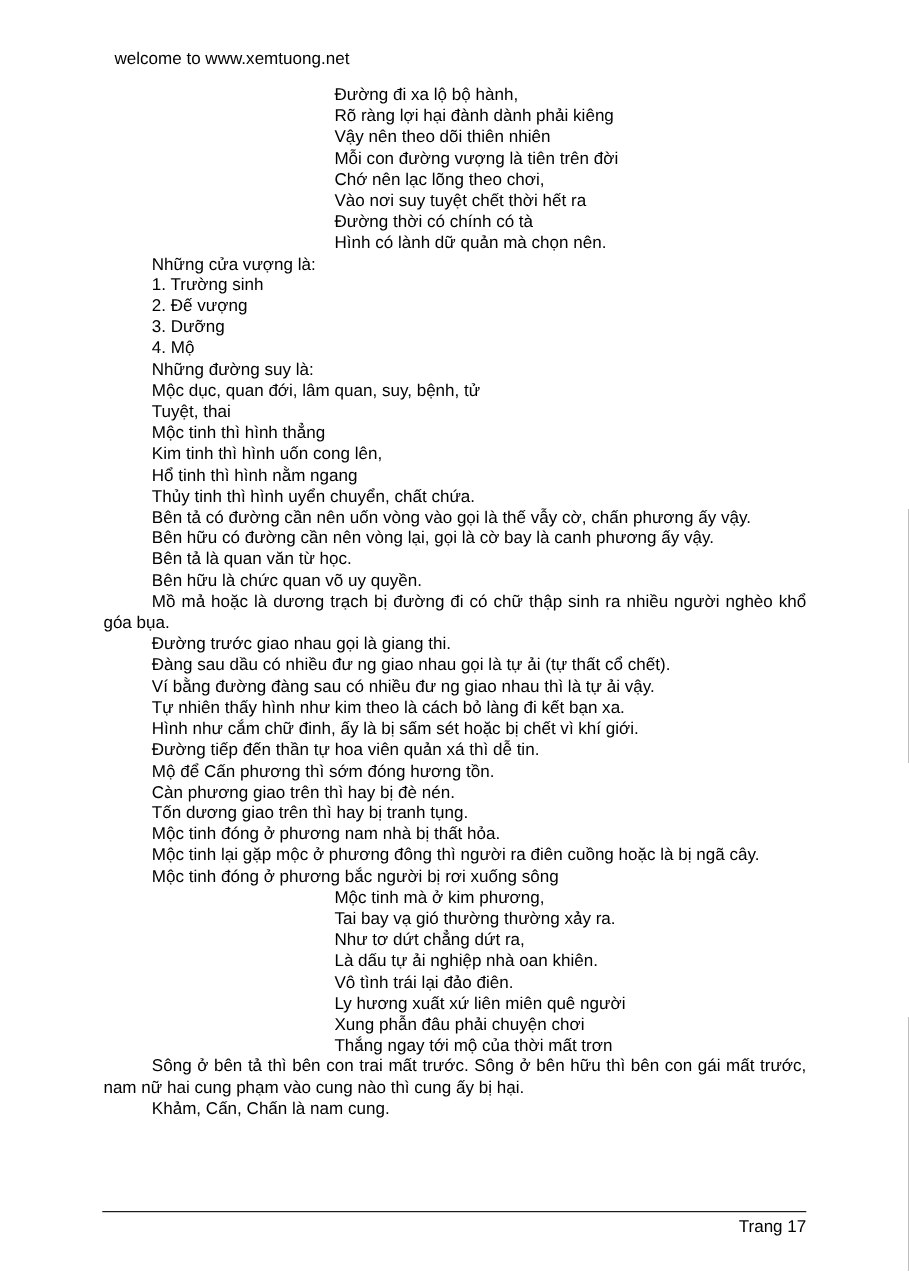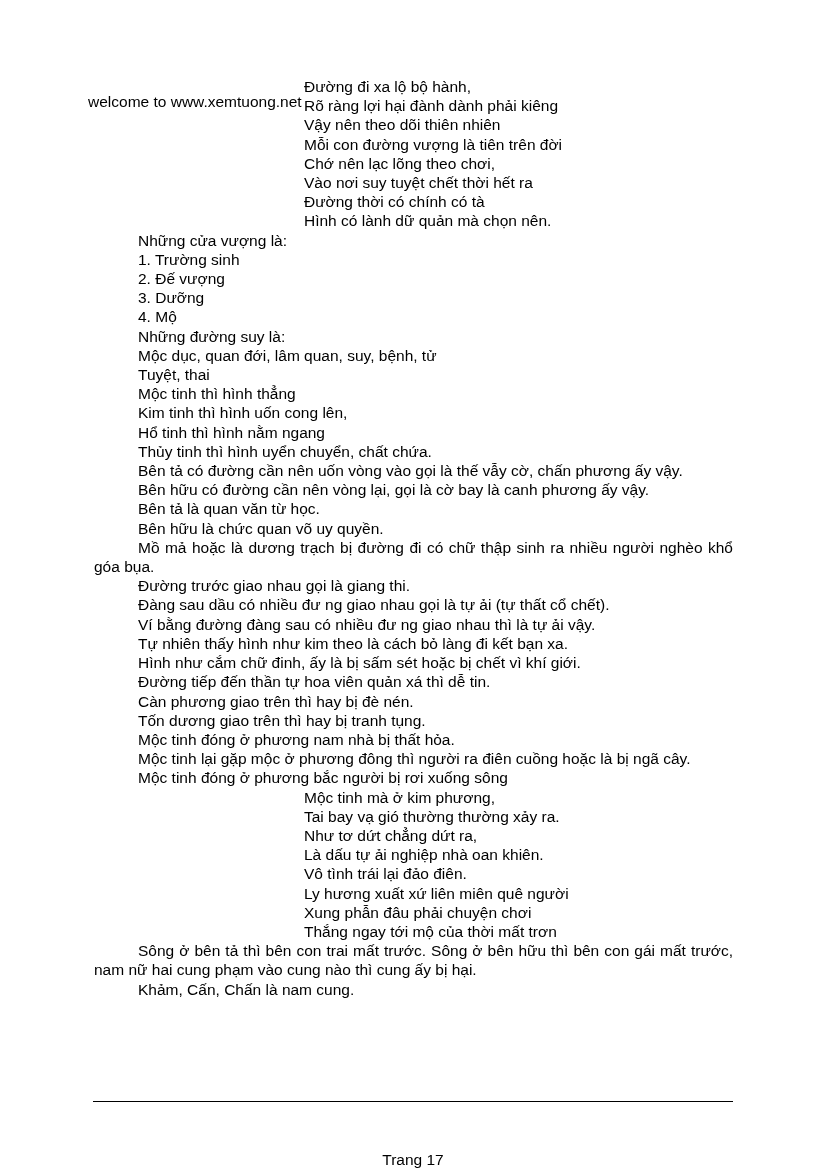--- a/index.html
+++ b/index.html
@@ -9,44 +9,42 @@
     margin:0 auto;
     background:#ffffff;
     font-family:"Liberation Sans", sans-serif;
     font-size:15.5px;
     line-height:19.2px;
     color:#000000;
     overflow:hidden;
   }
   .header {
     position:absolute;
-    left:88px; top:44px;
+    left:104px; top:44px;
     white-space:nowrap;
-    margin-top:48px;
   }
   .content {
     position:absolute;
     left:94px; top:77px;
     width:639px;
   }
   .line { padding-left:44px; white-space:nowrap; }
   .poem .pline { padding-left:210px; white-space:nowrap; }
   .para { text-indent:44px; text-align:justify; }
   .footer-rule {
     position:absolute;
     left:93px; top:1101px;
     width:640px; height:0;
     border-top:1px solid #000;
   }
   .footer-label {
     position:absolute;
     left:93px; top:1106px;
     width:640px;
-    text-align:center;
-    margin-top:44px;
+    text-align:right;
   }
 </style>
 </head>
 <body>
 
 <div class="page">
 
   <div class="header">welcome to www.xemtuong.net</div>
 
   <div class="content">
@@ -84,20 +82,21 @@
 
     <div class="para">Mồ mả hoặc là dương trạch bị đường đi có chữ thập sinh ra nhiều người nghèo khổ góa bụa.</div>
 
     <div>
         <div class="line">Đường trước giao nhau gọi là giang thi.</div>
         <div class="line">Đàng sau dầu có nhiều đư ng giao nhau gọi là tự ải (tự thất cổ chết).</div>
         <div class="line">Ví bằng đường đàng sau có nhiều đư ng giao nhau thì là tự ải vậy.</div>
         <div class="line">Tự nhiên thấy hình như kim theo là cách bỏ làng đi kết bạn xa.</div>
         <div class="line">Hình như cắm chữ đinh, ấy là bị sấm sét hoặc bị chết vì khí giới.</div>
         <div class="line">Đường tiếp đến thần tự hoa viên quản xá thì dễ tin.</div>
+        <div class="line">Mộ để Cấn phương thì sớm đóng hương tồn.</div>
         <div class="line">Càn phương giao trên thì hay bị đè nén.</div>
         <div class="line">Tốn dương giao trên thì hay bị tranh tụng.</div>
         <div class="line">Mộc tinh đóng ở phương nam nhà bị thất hỏa.</div>
         <div class="line">Mộc tinh lại gặp mộc ở phương đông thì người ra điên cuồng hoặc là bị ngã cây.</div>
         <div class="line">Mộc tinh đóng ở phương bắc người bị rơi xuống sông</div>
       </div>
 
     <div class="poem">
         <div class="pline">Mộc tinh mà ở kim phương,</div>
         <div class="pline">Tai bay vạ gió thường thường xảy ra.</div>

